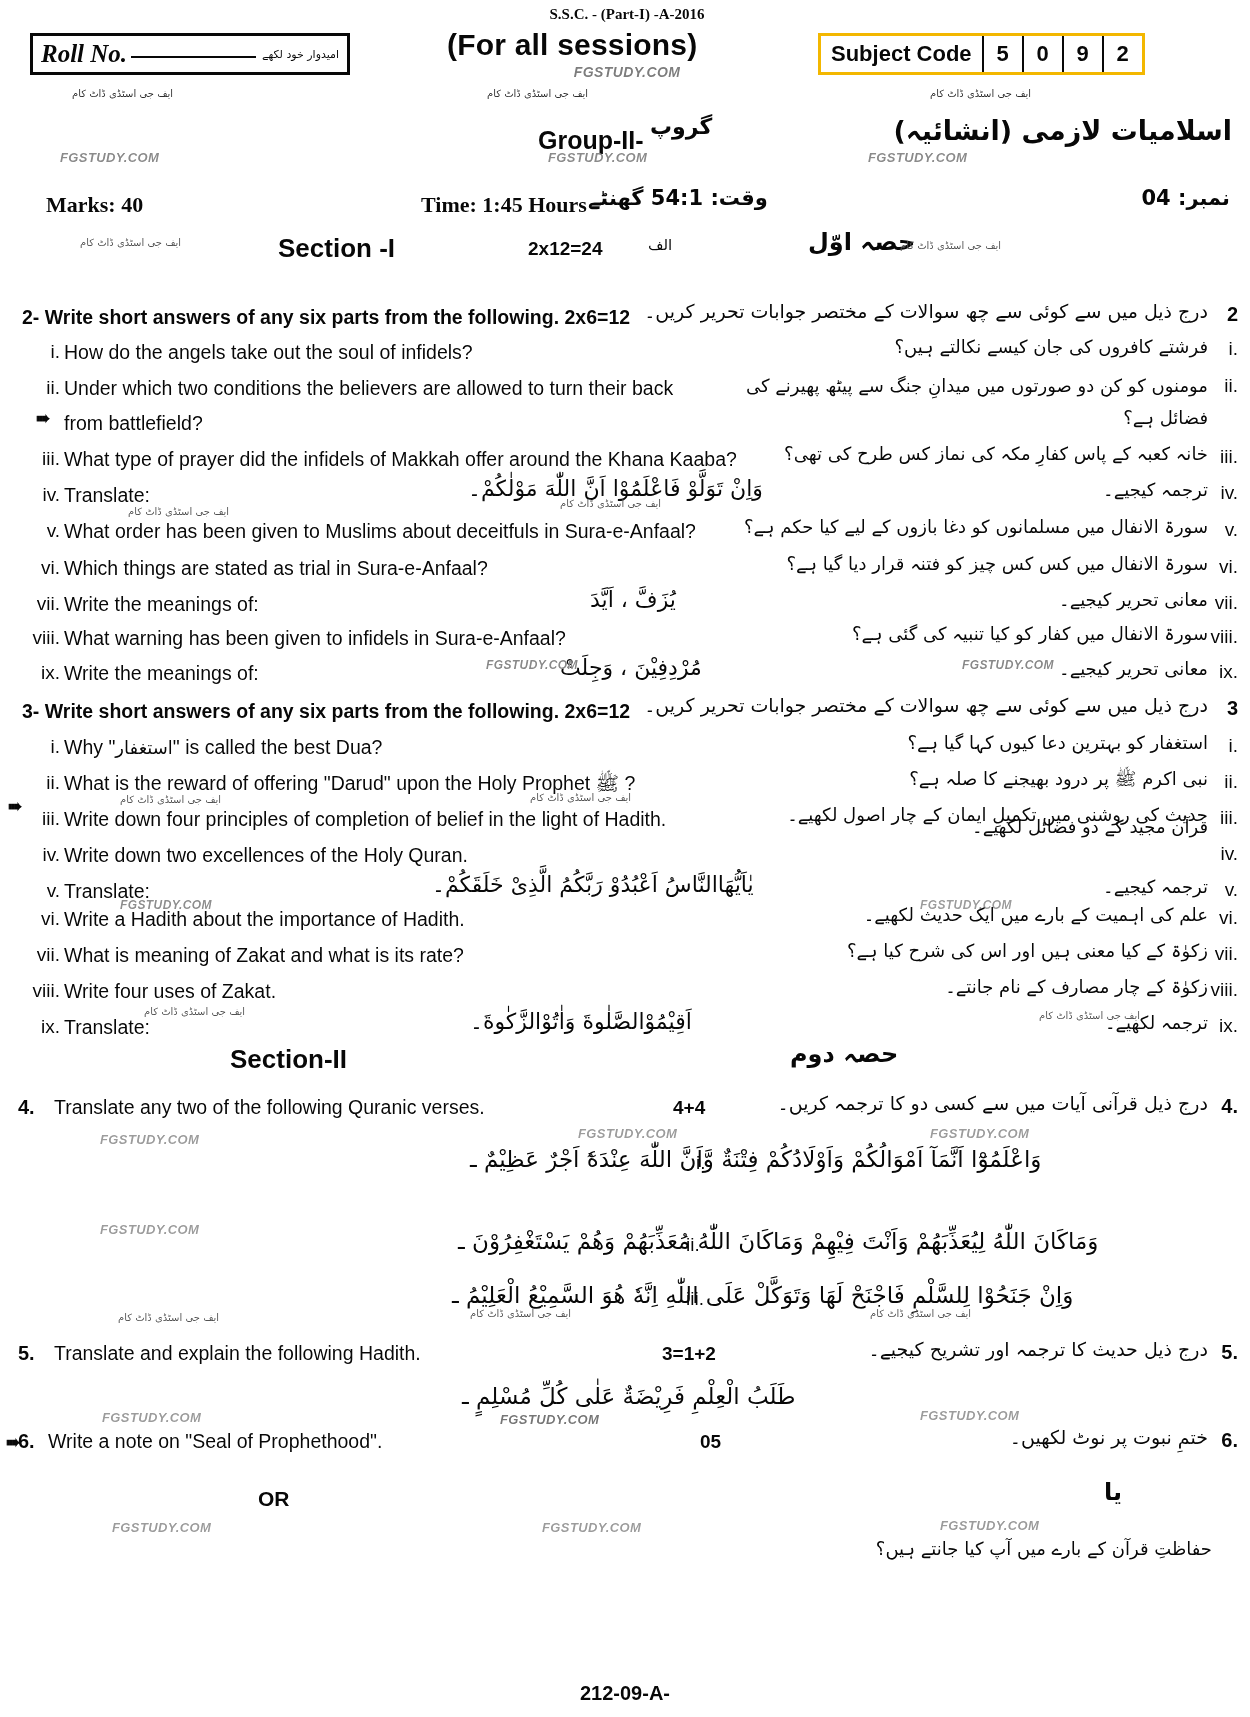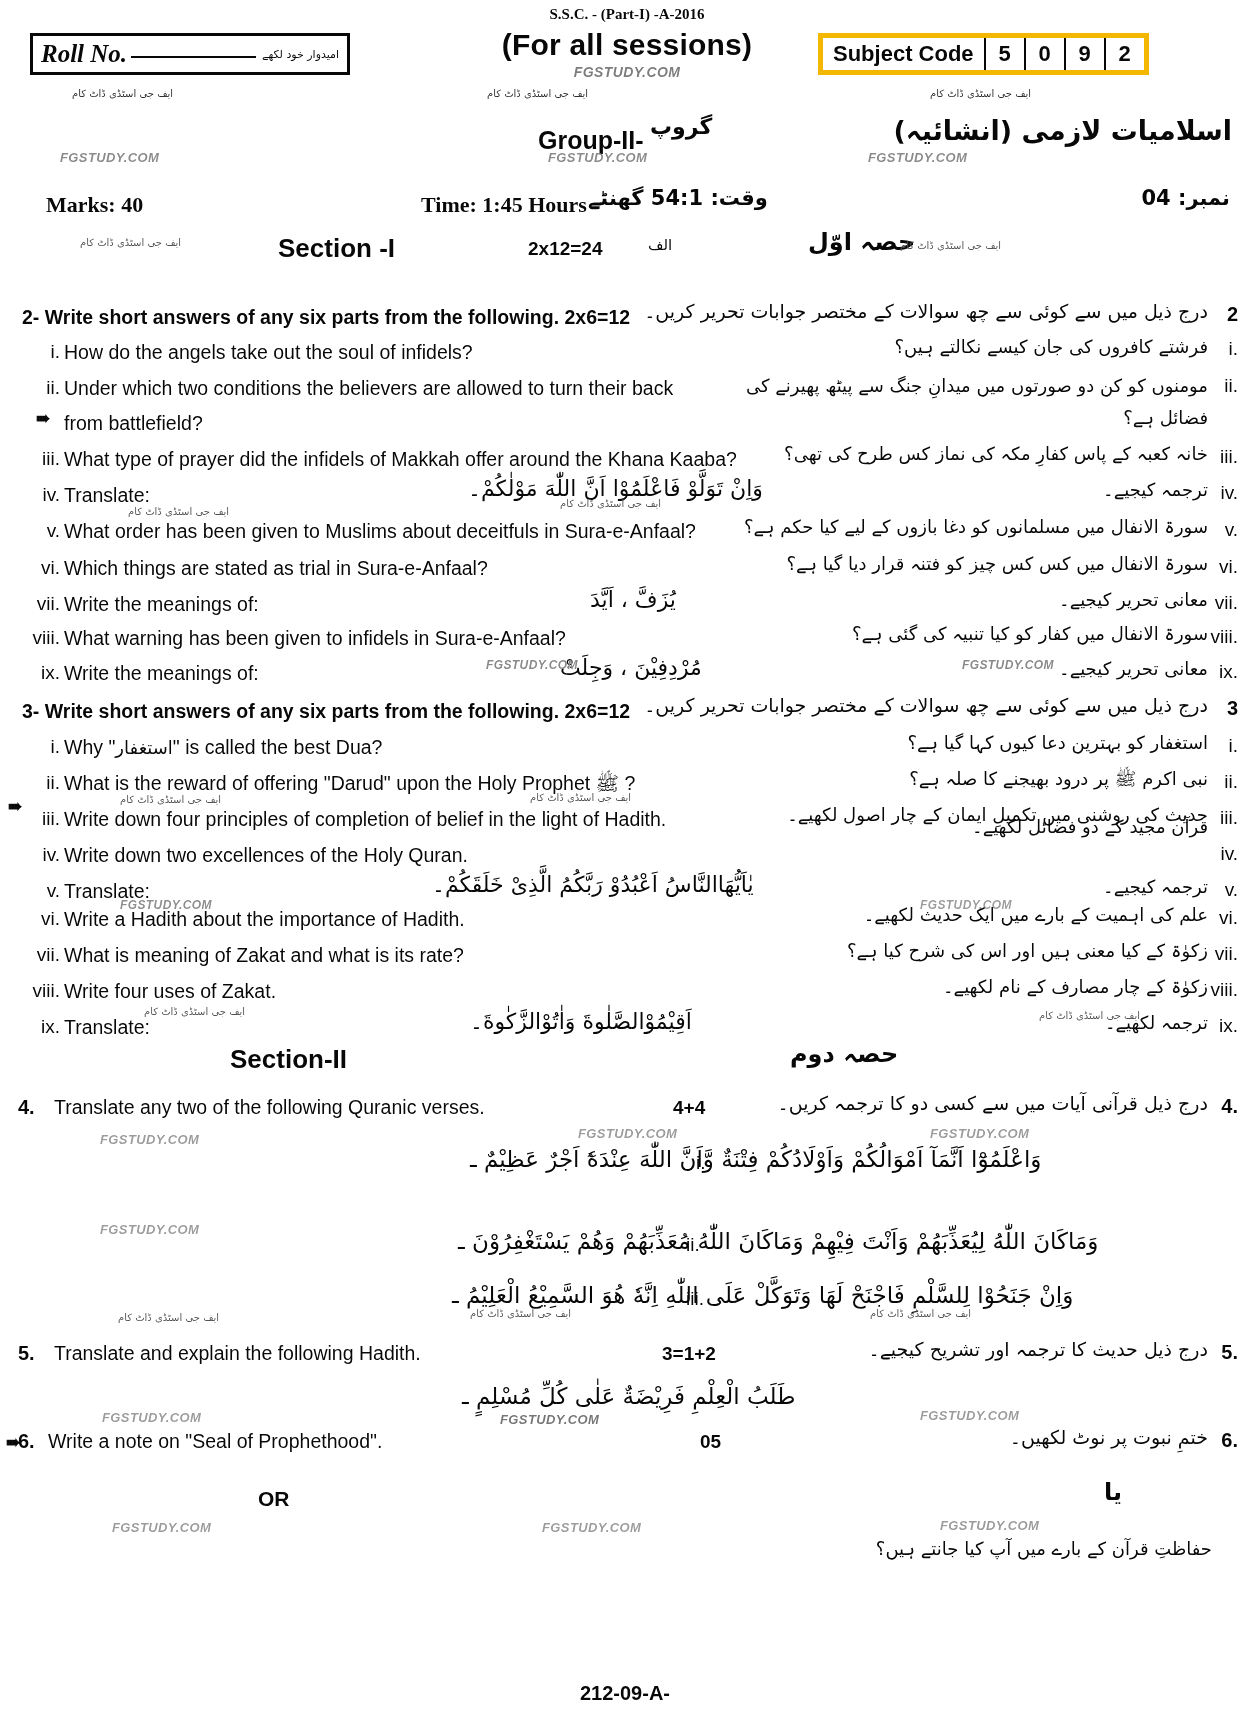--- a/index.html
+++ b/index.html
@@ -22,32 +22,32 @@
   }
   .wmu.dk{color:#333;}
   
   .rollbox{
     border:3px solid #111;height:42px;display:flex;align-items:center;
     padding:0 8px;box-sizing:border-box;
   }
   .rolllabel{font-family:"Liberation Serif", serif;font-style:italic;font-weight:bold;font-size:25px;}
   .rolldash{flex:1;border-bottom:2px solid #111;margin:10px 6px 6px 4px;height:1px;}
   
-  .subjbox{display:flex;border:5px solid #eab308;height:42px;box-sizing:border-box;}
+  .subjbox{display:flex;border:3px solid #eab308;height:42px;box-sizing:border-box;}
   .subjlabel{
     display:flex;align-items:center;padding:0 10px;font-weight:bold;font-size:22px;
     border-right:2px solid #111;font-family:"Liberation Sans",sans-serif;
   }
   .subjcell{
     width:38px;display:flex;align-items:center;justify-content:center;
     font-weight:bold;font-size:22px;border-right:2px solid #111;
   }
   .subjcell:last-child{border-right:none;}
   .sscline{font-family:"Liberation Serif",serif;font-weight:bold;font-size:15px;text-align:center;}
-  .forall{font-family:"Liberation Sans",sans-serif;font-weight:bold;font-size:30px;text-align:center;letter-spacing:.2px;}
+  .forall{font-family:"Liberation Sans",sans-serif;font-weight:bold;font-size:30px;letter-spacing:.2px;}
   .titleEn{font-family:"Liberation Serif",serif;font-weight:bold;font-size:30px;white-space:nowrap;}
   .grp{font-family:"Liberation Sans",sans-serif;font-weight:bold;font-size:25px;}
   .titleUr{font-family:"DejaVu Sans",sans-serif;direction:rtl;font-size:27px;font-weight:bold;white-space:nowrap;}
   .marks{font-family:"Liberation Serif",serif;font-weight:bold;font-size:22px;margin-left:16px;}
   .sect{font-family:"Liberation Sans",sans-serif;font-weight:bold;font-size:26px;}
   .sectUr{font-family:"DejaVu Sans",sans-serif;direction:rtl;font-weight:bold;font-size:24px;}
   .qhead{font-family:"Liberation Sans",sans-serif;font-weight:bold;font-size:19.5px;white-space:nowrap;}
   .qheadUr{font-family:"DejaVu Sans",sans-serif;direction:rtl;font-size:19px;white-space:nowrap;}
   .item{font-family:"Liberation Sans",sans-serif;font-size:19.5px;white-space:nowrap;}
   .rn{font-family:"Liberation Sans",sans-serif;font-size:19px;text-align:right;}
@@ -228,21 +228,21 @@
   <div class="abs itemUr" style="right:42px;top:904px;">علم کی اہمیت کے بارے میں ایک حدیث لکھیے۔</div>
   <div class="abs rn" style="right:12px;top:907px;">vi.</div>
 
   <div class="abs rn" style="left:18px;top:944px;width:42px;">vii.</div>
   <div class="abs item" style="left:64px;top:944px;">What is meaning of Zakat and what is its rate?</div>
   <div class="abs itemUr" style="right:42px;top:940px;">زکوٰۃ کے کیا معنی ہیں اور اس کی شرح کیا ہے؟</div>
   <div class="abs rn" style="right:12px;top:943px;">vii.</div>
 
   <div class="abs rn" style="left:14px;top:980px;width:46px;">viii.</div>
   <div class="abs item" style="left:64px;top:980px;">Write four uses of Zakat.</div>
-  <div class="abs itemUr" style="right:42px;top:976px;">زکوٰۃ کے چار مصارف کے نام لکھیے۔</div>
+  <div class="abs itemUr" style="right:42px;top:976px;">زکوٰۃ کے چار مصارف کے نام جانتے۔</div>
   <div class="abs rn" style="right:12px;top:979px;">viii.</div>
 
   <div class="abs rn" style="left:18px;top:1016px;width:42px;">ix.</div>
   <div class="abs item" style="left:64px;top:1016px;">Translate:</div>
   <div class="abs wmu" style="left:144px;top:1006px;">ایف جی اسٹڈی ڈاٹ کام</div>
   <div class="abs arabic" style="left:470px;top:1009px;">اَقِيْمُوْالصَّلٰوةَ وَاٰتُوْالزَّكٰوةَ۔</div>
   <div class="abs itemUr" style="right:42px;top:1012px;">ترجمہ لکھیے۔</div>
   <div class="abs wmu" style="right:110px;top:1010px;">ایف جی اسٹڈی ڈاٹ کام</div>
   <div class="abs rn" style="right:12px;top:1015px;">ix.</div>
 

